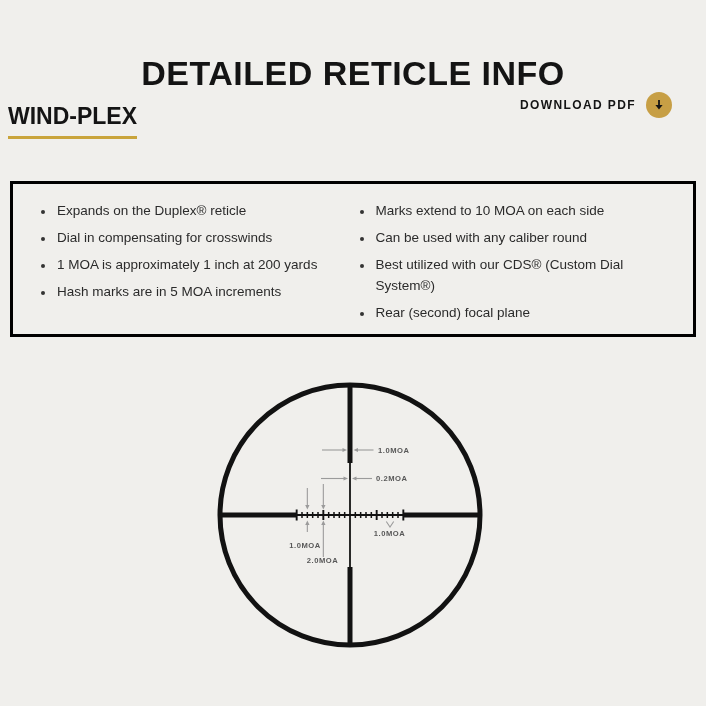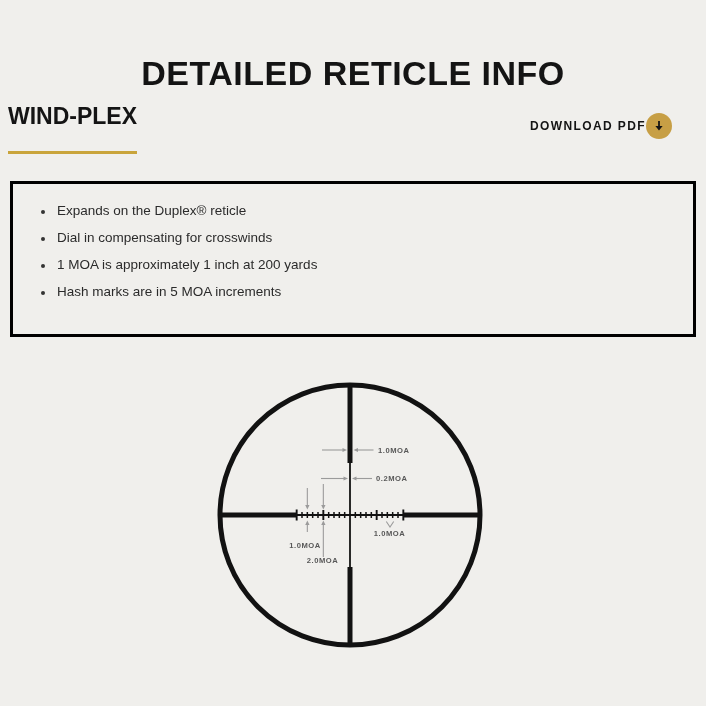--- a/index.html
+++ b/index.html
@@ -18,28 +18,28 @@
     font-size: 34px; font-weight: 800; letter-spacing: 0.5px;
     font-stretch: condensed;
     color: #141414;
     margin: 0;
   }
   .subheader-row { position: absolute; top: 0; left: 0; width: 706px; height: 0; }
   .reticle-heading {
     position: absolute; left: 8px; top: 103px;
     font-size: 23px; font-weight: 800; font-stretch: condensed;
     color: #141414;
-    padding-bottom: 21px;
+    padding-bottom: 6px;
     border-bottom: 3px solid #C9A43B;
     display: inline-block;
     margin: 0;
   }
   .download-wrap {
-    position: absolute; right: 34px; top: 112px; height: 28px;
-    display: flex; align-items: center; 
+    position: absolute; right: 34px; top: 91px; height: 28px;
+    display: flex; align-items: center; gap: 10px;
     cursor: pointer;
   }
   .download-label {
     font-size: 12px; font-weight: 800; letter-spacing: 1.4px; color: #141414;
   }
   .download-btn {
     width: 26px; height: 26px; border-radius: 50%;
     background: #C79F45;
     display: flex; align-items: center; justify-content: center;
     border: none; padding: 0; cursor: pointer;
@@ -93,20 +93,28 @@
 
 <div class="info-box">
   <div class="info-col-left">
     <ul>
       <li>Expands on the Duplex® reticle</li>
       <li>Dial in compensating for crosswinds</li>
       <li>1 MOA is approximately 1 inch at 200 yards</li>
       <li>Hash marks are in 5 MOA increments</li>
     </ul>
   </div>
+  <div class="info-col-right">
+    <ul>
+      <li>Marks extend to 10 MOA on each side</li>
+      <li>Can be used with any caliber round</li>
+      <li>Best utilized with our CDS® (Custom Dial System®)</li>
+      <li>Rear (second) focal plane</li>
+    </ul>
+  </div>
 </div>
 
 <svg class="diagram-svg" width="270" height="270" viewBox="0 0 270 270">
 
   <circle class="ret-stroke" cx="135" cy="135" r="130" stroke-width="5"></circle>
 
   <line class="ret-stroke" x1="135" y1="5" x2="135" y2="83" stroke-width="5"></line>
   <line class="ret-stroke" x1="135" y1="187" x2="135" y2="265" stroke-width="5"></line>
   <line class="ret-stroke" x1="5" y1="135" x2="82" y2="135" stroke-width="5"></line>
   <line class="ret-stroke" x1="188" y1="135" x2="265" y2="135" stroke-width="5"></line>

